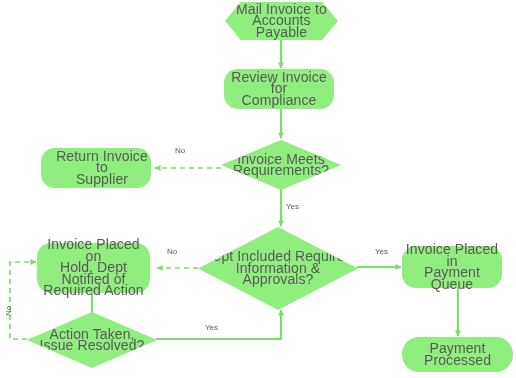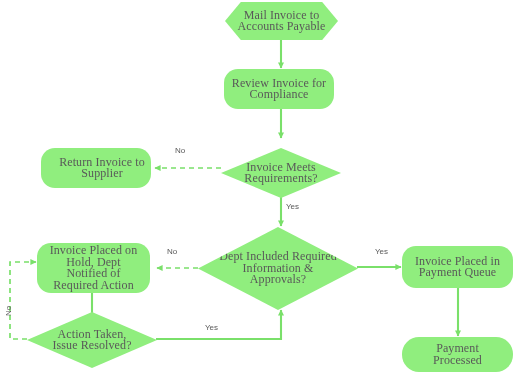--- a/index.html
+++ b/index.html
@@ -11,25 +11,24 @@
     overflow:hidden;
   }
   #canvas{position:relative;width:516px;height:378px;}
   svg.edges{position:absolute;left:0;top:0;width:516px;height:378px;}
 
   .node{
     position:absolute;
     display:flex;align-items:center;justify-content:center;
     text-align:center;
     color:#595959;
-    font-size:12px;
+    font-size:14px;
     line-height:11.5px;
     box-sizing:border-box;
     letter-spacing:.1px;
-    font-family:Liberation Serif, serif;
   }
   .node .lbl{position:relative;z-index:2;padding:0 3px;white-space:pre-line;}
 
   .shape-rect{background:#90ee7e;border-radius:14px;}
   .shape-stadium{background:#90ee7e;border-radius:17px;}
   .shape-hex{
     background:#90ee7e;
     clip-path:polygon(14% 0%, 86% 0%, 100% 50%, 86% 100%, 14% 100%, 0% 50%);
   }
   .shape-diamond{
@@ -86,21 +85,21 @@
   <div class="node shape-hex" style="left:225px;top:2px;width:113px;height:38px;">
     <span class="lbl">Mail Invoice to
 Accounts Payable</span>
   </div>
 
   <div class="node shape-rect" style="left:224px;top:69px;width:110px;height:40px;">
     <span class="lbl">Review Invoice for
 Compliance</span>
   </div>
 
-  <div class="node shape-diamond" style="left:221px;top:148px;width:120px;height:50px;">
+  <div class="node shape-diamond" style="left:221px;top:140px;width:120px;height:50px;">
     <span class="lbl">Invoice Meets
 Requirements?</span>
   </div>
 
   <div class="node shape-rect" style="left:41px;top:148px;width:110px;height:40px;padding-left:12px;">
     <span class="lbl">Return Invoice to
 Supplier</span>
   </div>
 
   <div class="node shape-diamond" style="left:198px;top:227px;width:160px;height:83px;">
@@ -109,21 +108,21 @@
 Approvals?</span>
   </div>
 
   <div class="node shape-rect" style="left:37px;top:243px;width:113px;height:50px;">
     <span class="lbl">Invoice Placed on
 Hold, Dept
 Notified of
 Required Action</span>
   </div>
 
-  <div class="node shape-rect" style="left:402px;top:246px;width:111px;height:42px;">
+  <div class="node shape-rect" style="left:402px;top:246px;width:100px;height:42px;">
     <span class="lbl">Invoice Placed in
 Payment Queue</span>
   </div>
 
   <div class="node shape-stadium" style="left:402px;top:337px;width:111px;height:35px;">
     <span class="lbl">Payment
 Processed</span>
   </div>
 
   <div class="node shape-diamond" style="left:27px;top:312px;width:130px;height:56px;">

